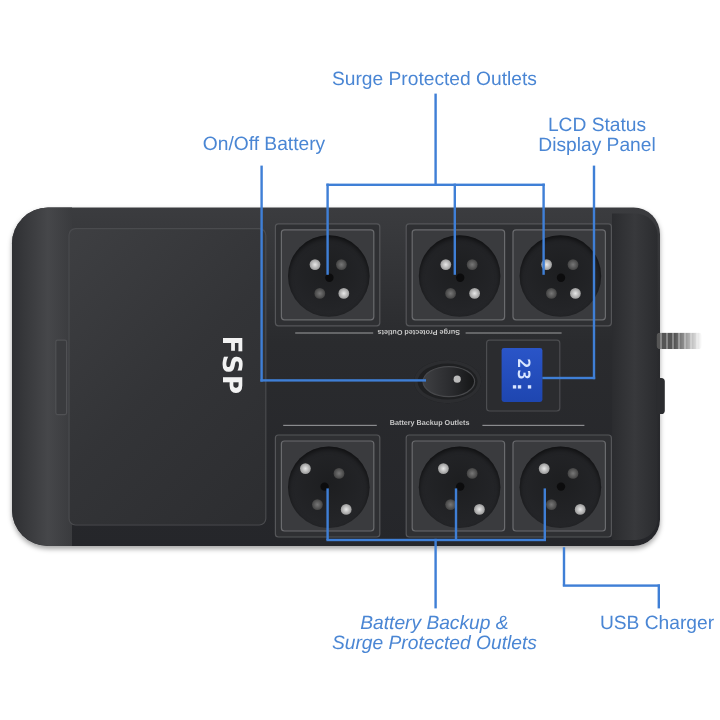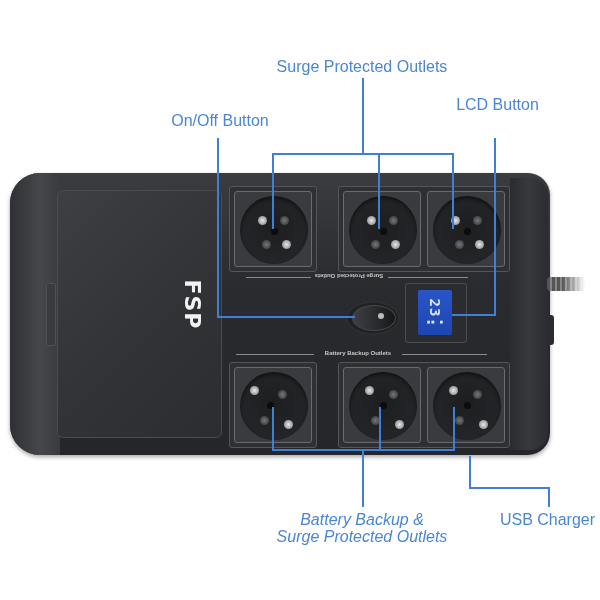--- a/index.html
+++ b/index.html
@@ -185,23 +185,24 @@
 
     
     .leader { position: absolute; background: #3f7fd6; }
     .leader-h { height: 2px; }
     .leader-v { width: 2px; }
   </style>
 </head>
 <body>
 
 <div class="label" style="left: 262px; top: 58px; width: 200px;">Surge Protected Outlets</div>
-<div class="label" style="left: 155px; top: 112px; width: 130px;">On/Off Button</div>
+<div class="label" style="left: 155px; top: 112px; width: 130px;">On/Off Battery</div>
 <div class="label" style="left: 435px; top: 96px; width: 125px;">
-  <div>LCD Button</div>
+  <div>LCD Status</div>
+  <div>Display Panel</div>
 </div>
 <div class="label" style="left: 262px; top: 511px; width: 200px; font-style: italic;">
   <div>Battery Backup &amp;</div>
   <div>Surge Protected Outlets</div>
 </div>
 <div class="label" style="left: 495px; top: 511px; width: 105px; text-align: center;">USB Charger</div>
 
 <div class="device"></div>
 <div class="device-left-bevel"></div>
 <div class="device-right-edge"></div>

